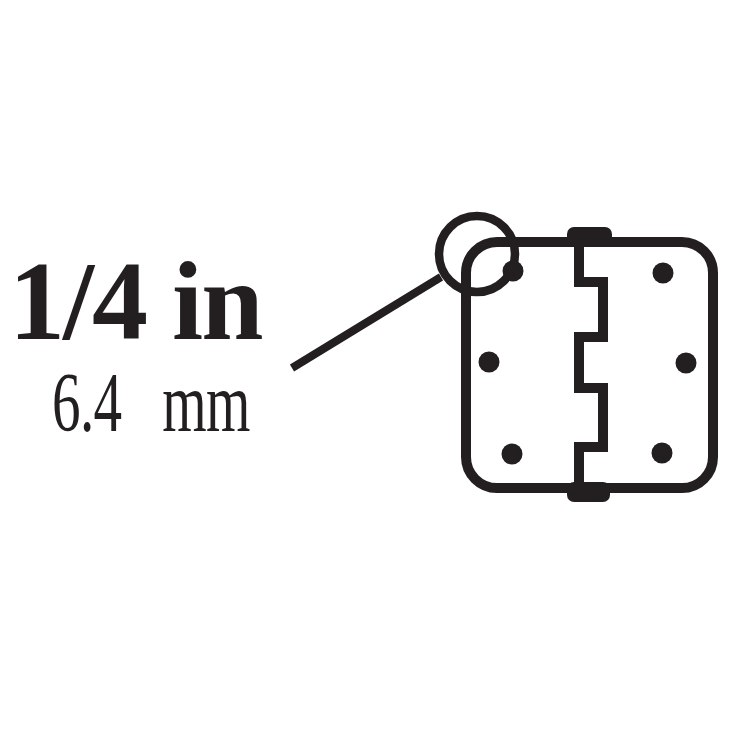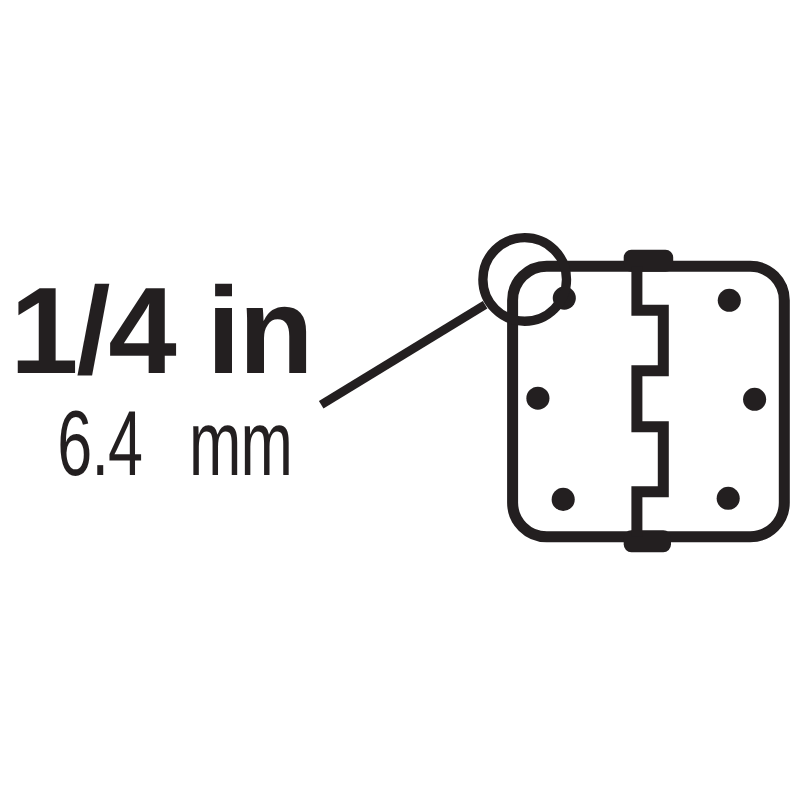--- a/index.html
+++ b/index.html
@@ -12,20 +12,21 @@
     background:var(--bg);
     font-family:"Liberation Sans", sans-serif;
     position:relative;
     overflow:hidden;
   }
   .canvas{
     position:absolute;
     left:0;top:0;
     width:736px;height:585px;
     background:var(--bg);
+    font-family:Liberation Serif, serif;
   }
   .label-inches{
     position:absolute;
     left:9px;
     top:245px;
     font-size:112px;
     line-height:1;
     font-weight:700;
     letter-spacing:-2px;
     color:var(--ink);

